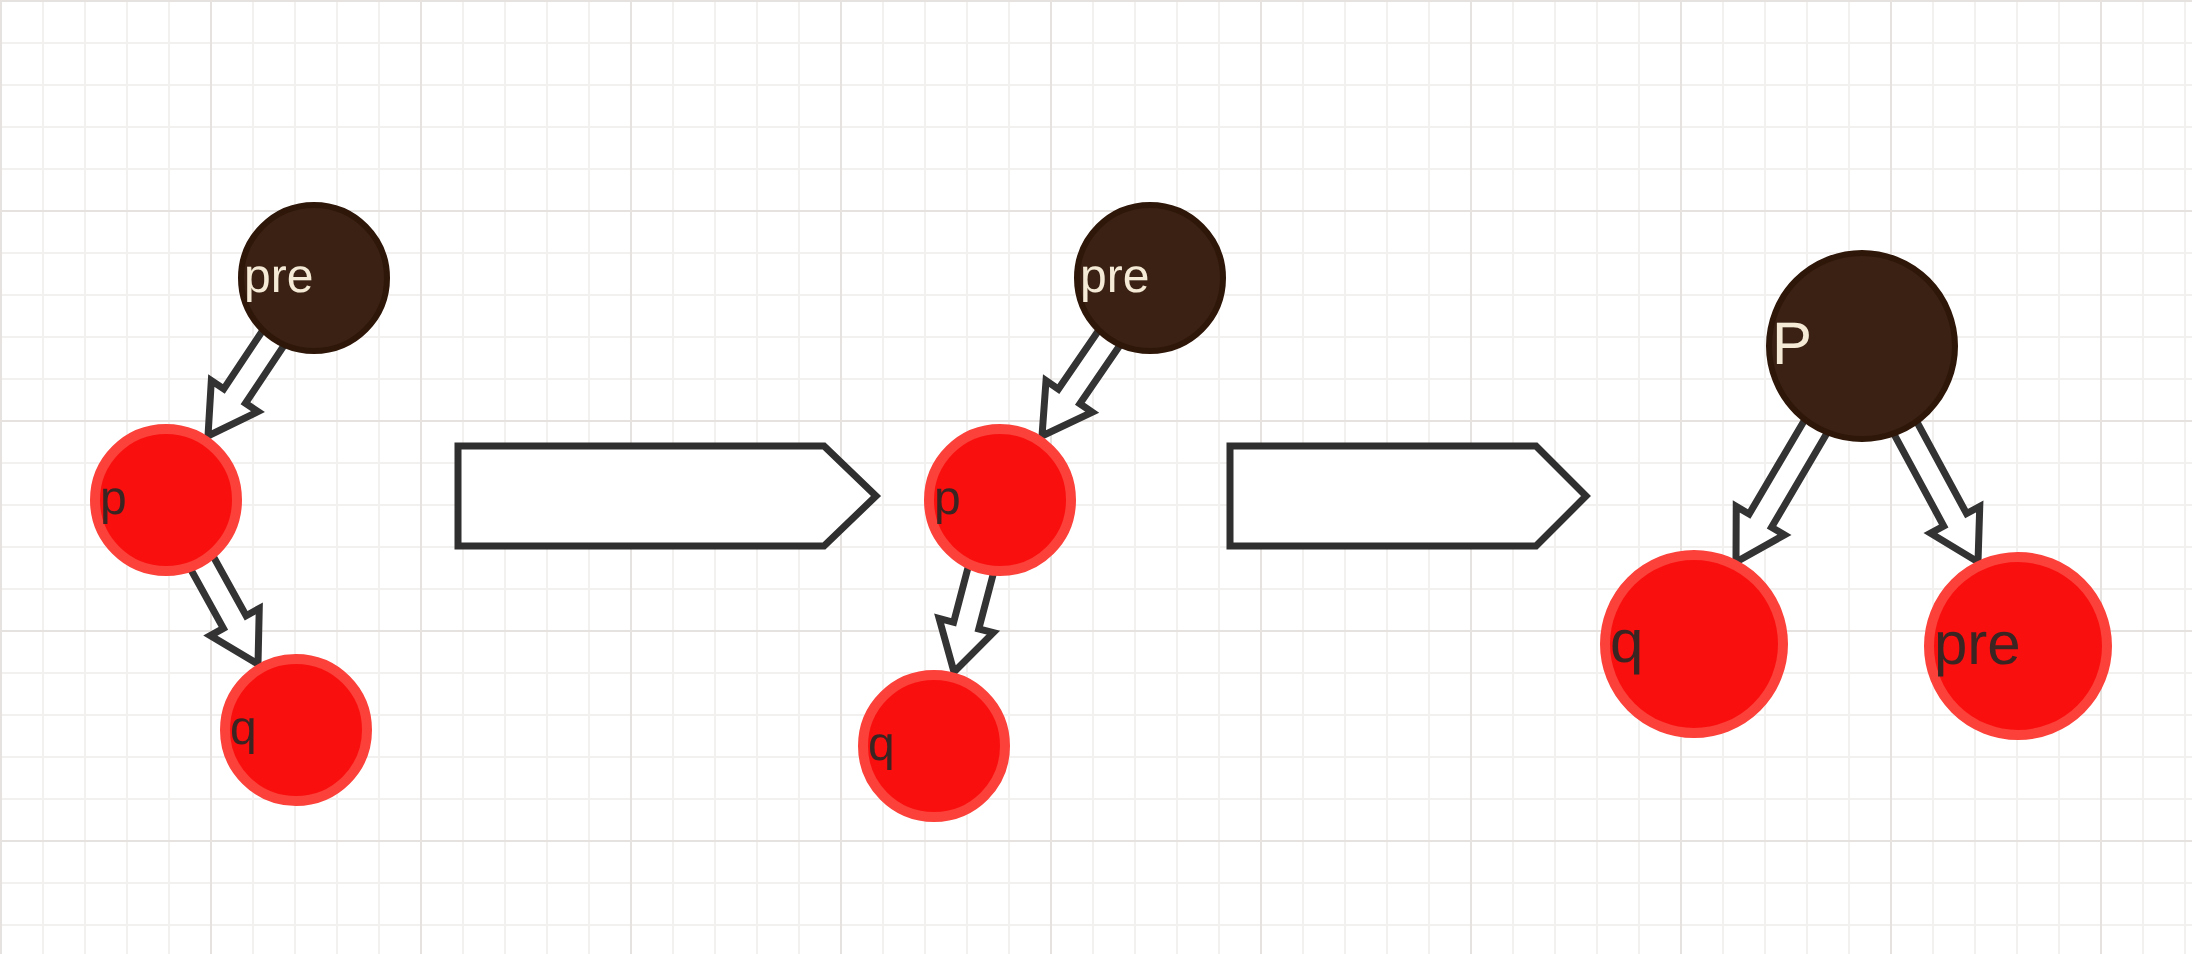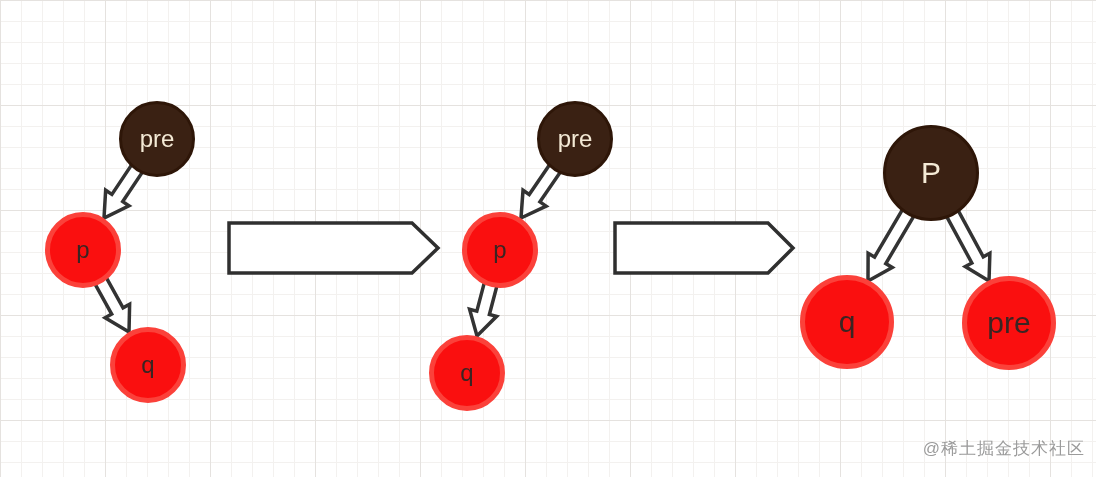--- a/index.html
+++ b/index.html
@@ -15,21 +15,21 @@
       linear-gradient(#f3f1ef 1px, transparent 1px),
       linear-gradient(90deg, #f3f1ef 1px, transparent 1px);
     background-size:105px 105px,105px 105px,21px 21px,21px 21px;
   }
   .connector-layer{
     position:absolute;left:0;top:0;width:1096px;height:477px;z-index:1;
   }
   .node{
     position:absolute;
     border-radius:50%;
-    display:flex;align-items:center;justify-content:center;
+    display:flex;align-items:center;
     box-sizing:border-box;
     z-index:2;
     user-select:none;
   }
   .node-dark{
     background:#3a2113;
     border:3px solid #2e1608;
     color:#f4ead6;
   }
   .node-red{
@@ -96,14 +96,13 @@
   <div class="node node-dark" style="left: 883px; top: 125px; height: 96px; width: 96px; font-size: 30px;">
     <span>P</span>
   </div>
   <div class="node node-red" style="left: 800px; top: 275px; height: 94px; width: 94px; font-size: 30px;">
     <span>q</span>
   </div>
   <div class="node node-red" style="left: 962px; top: 276px; height: 94px; width: 94px; font-size: 30px;">
     <span>pre</span>
   </div>
 
-  <span class="watermark-community">@稀土掘金技术社区</span>
 </div>
 
 </body></html>

